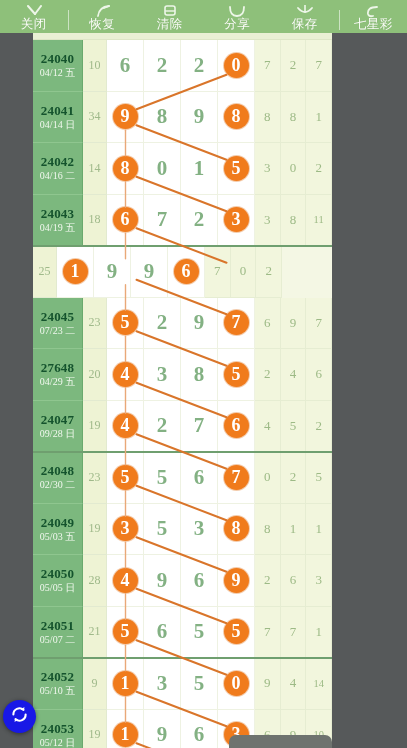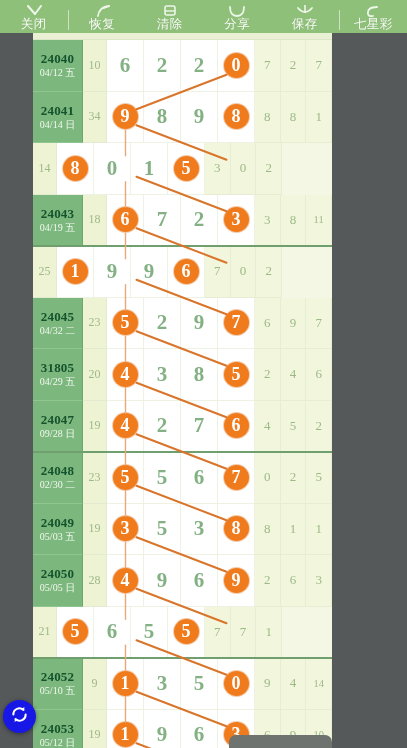--- a/index.html
+++ b/index.html
@@ -188,20 +188,24 @@
               <span class="d">8</span>
             </div>
           </div>
           <div class="c-tail">
             <div class="tcell">8</div>
             <div class="tcell">8</div>
             <div class="tcell">1</div>
           </div>
         </div>
         <div class="row">
+          <div class="c-period">
+            <div class="pn">24042</div>
+            <div class="pd">04/16 二</div>
+          </div>
           <div class="c-stat">14</div>
           <div class="c-nums">
             <div class="cell hot">
               <span class="d">8</span>
             </div>
             <div class="cell">
               <span class="d">0</span>
             </div>
             <div class="cell">
               <span class="d">1</span>
@@ -260,21 +264,21 @@
           </div>
           <div class="c-tail">
             <div class="tcell">7</div>
             <div class="tcell">0</div>
             <div class="tcell">2</div>
           </div>
         </div>
         <div class="row">
           <div class="c-period">
             <div class="pn">24045</div>
-            <div class="pd">04/32 二</div>
+            <div class="pd">07/23 二</div>
           </div>
           <div class="c-stat">23</div>
           <div class="c-nums">
             <div class="cell hot">
               <span class="d">5</span>
             </div>
             <div class="cell">
               <span class="d">2</span>
             </div>
             <div class="cell">
@@ -285,21 +289,21 @@
             </div>
           </div>
           <div class="c-tail">
             <div class="tcell">6</div>
             <div class="tcell">9</div>
             <div class="tcell">7</div>
           </div>
         </div>
         <div class="row">
           <div class="c-period">
-            <div class="pn">31805</div>
+            <div class="pn">27648</div>
             <div class="pd">04/29 五</div>
           </div>
           <div class="c-stat">20</div>
           <div class="c-nums">
             <div class="cell hot">
               <span class="d">4</span>
             </div>
             <div class="cell">
               <span class="d">3</span>
             </div>
@@ -414,20 +418,24 @@
               <span class="d">9</span>
             </div>
           </div>
           <div class="c-tail">
             <div class="tcell">2</div>
             <div class="tcell">6</div>
             <div class="tcell">3</div>
           </div>
         </div>
         <div class="row">
+          <div class="c-period">
+            <div class="pn">24051</div>
+            <div class="pd">05/07 二</div>
+          </div>
           <div class="c-stat">21</div>
           <div class="c-nums">
             <div class="cell hot">
               <span class="d">5</span>
             </div>
             <div class="cell">
               <span class="d">6</span>
             </div>
             <div class="cell">
               <span class="d">5</span>

